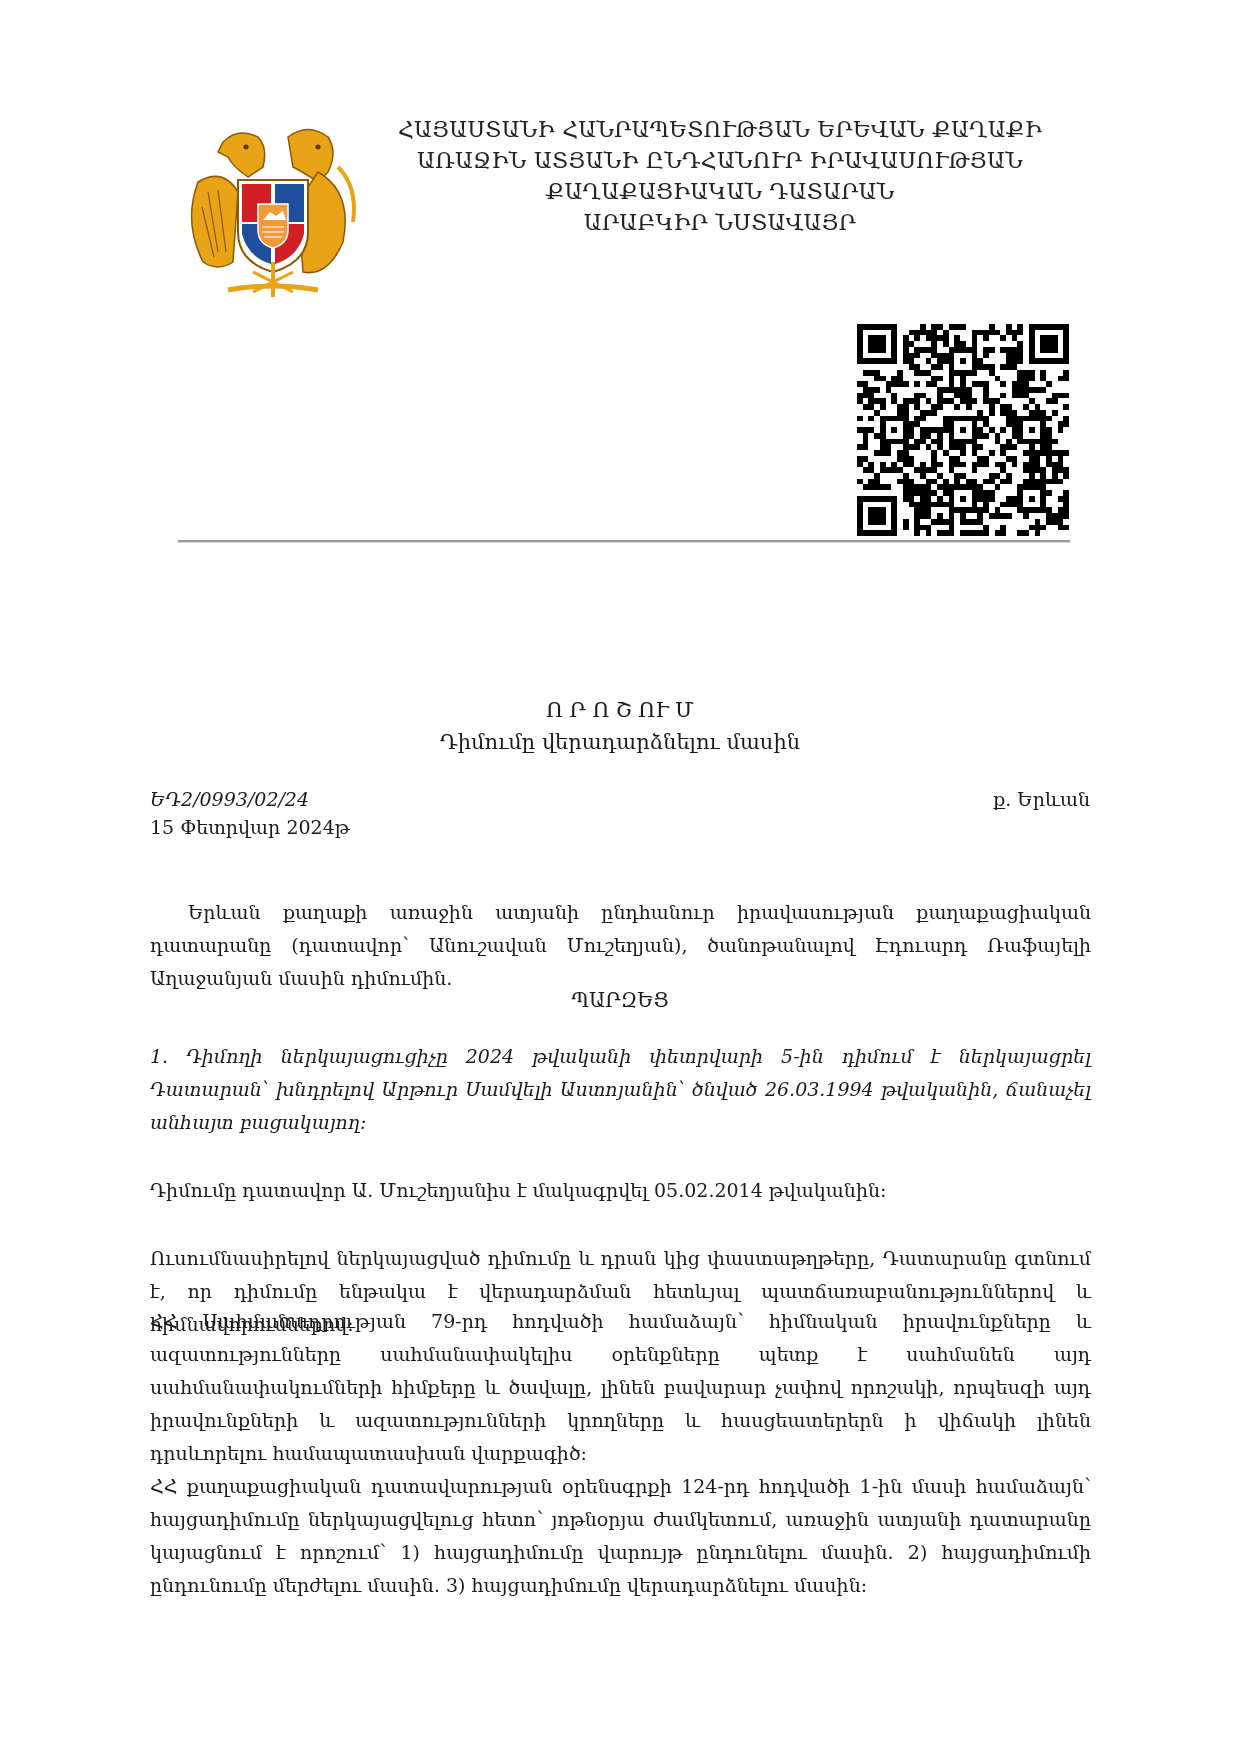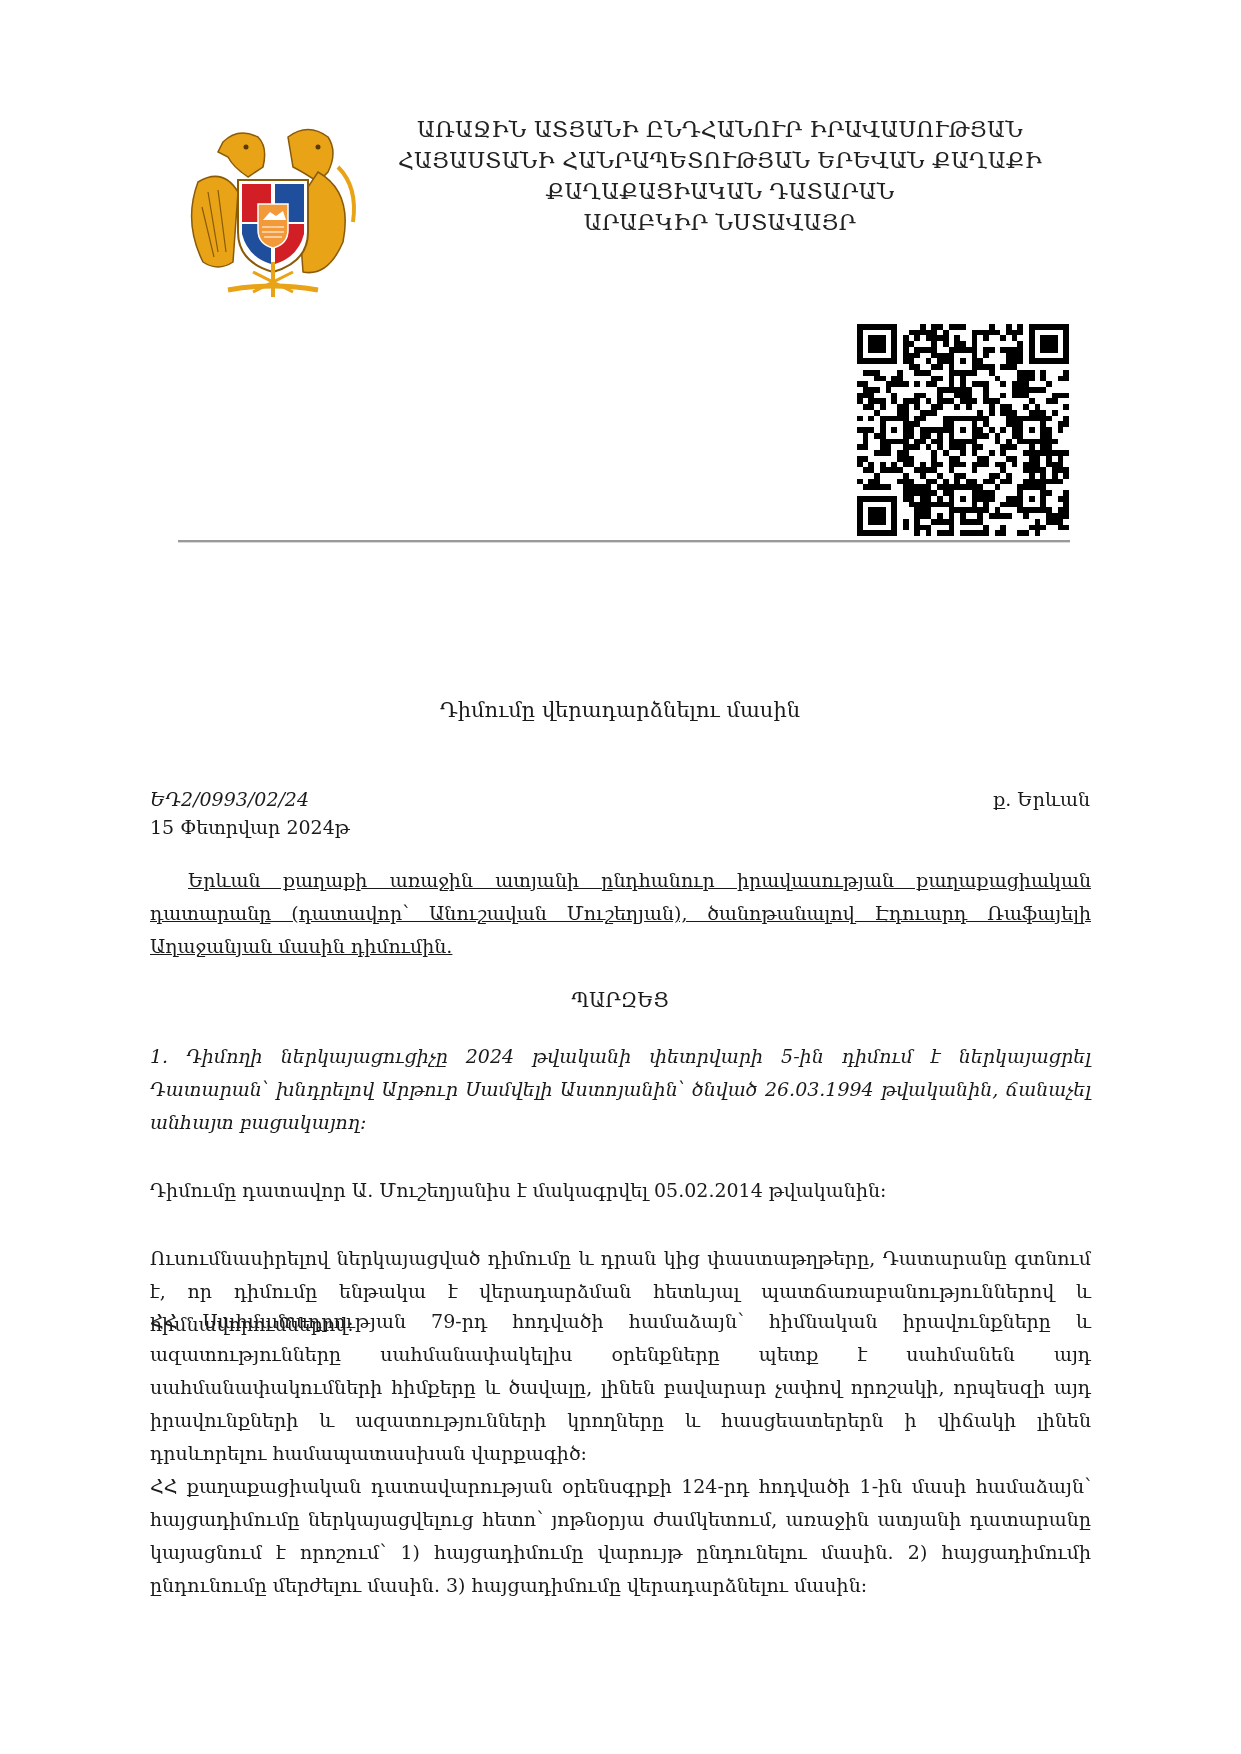--- a/index.html
+++ b/index.html
@@ -20,21 +20,21 @@
       border-bottom: 1px solid #d8d8d8;
     }
     .title-block { left: 150px; top: 694px; width: 940px; text-align: center; font-size: 21px; line-height: 32px; }
     .meta { font-size: 19px; line-height: 30px; }
     .case-no { left: 150px; top: 784px; font-style: italic; }
     .city { right: 151px; top: 784px; }
     .date { left: 150px; top: 812px; }
     .para {
       left: 150px; width: 941px; font-size: 19px; line-height: 33px; text-align: justify;
     }
-    .p-intro { top: 864px; text-indent: 38px; text-decoration: underline; }
+    .p-intro { top: 896px; text-indent: 38px; }
     .section-title { left: 150px; top: 988px; width: 940px; text-align: center; font-size: 20px; }
     .p1 { top: 1040px; font-style: italic; }
     .p2 { top: 1174px; text-align: left; }
     .p3 { top: 1206px; margin-top: 36px; }
     .p4 { top: 1305px; }
     .p5 { top: 1470px; }
     .para.last-left { text-align-last: left; }
   </style>
 </head>
 <body>
@@ -62,22 +62,22 @@
     <path d="M85 108 L92 100 L98 104 L105 99 L108 108 Z" fill="#ffffff"></path>
     <path d="M84 115 H106 M84 120 H106 M86 125 H104" stroke="#ffffff" stroke-width="1.2"></path>
 
     <path d="M95 150 L95 185" stroke="#E8A317" stroke-width="4"></path>
     <path d="M75 160 L115 180 M115 160 L75 180" stroke="#E8A317" stroke-width="3"></path>
     <path d="M50 178 Q95 170 140 178" fill="none" stroke="#E8A317" stroke-width="5"></path>
   </svg>
 </div>
 
 <div class="abs header-block">
+  <div>ՀԱՅԱՍՏԱՆԻ ՀԱՆՐԱՊԵՏՈՒԹՅԱՆ ԵՐԵՎԱՆ ՔԱՂԱՔԻ</div>
   <div>ԱՌԱՋԻՆ ԱՏՅԱՆԻ ԸՆԴՀԱՆՈՒՐ ԻՐԱՎԱՍՈՒԹՅԱՆ</div>
-  <div>ՀԱՅԱՍՏԱՆԻ ՀԱՆՐԱՊԵՏՈՒԹՅԱՆ ԵՐԵՎԱՆ ՔԱՂԱՔԻ</div>
   <div>ՔԱՂԱՔԱՑԻԱԿԱՆ ԴԱՏԱՐԱՆ</div>
   <div>ԱՐԱԲԿԻՐ ՆՍՏԱՎԱՅՐ</div>
 </div>
 
 <div class="abs qr">
   <svg id="qr-svg" width="212" height="212" viewBox="0 0 37 37" shape-rendering="crispEdges">
       <rect x="11" y="0" width="1" height="1" fill="#000"></rect>
       <rect x="13" y="0" width="1" height="1" fill="#000"></rect>
       <rect x="14" y="0" width="1" height="1" fill="#000"></rect>
       <rect x="16" y="0" width="1" height="1" fill="#000"></rect>
@@ -691,20 +691,21 @@
       <rect x="18" y="6" width="1" height="1" fill="#000"></rect>
       <rect x="16" y="28" width="5" height="5" fill="#000"></rect>
       <rect x="17" y="29" width="3" height="3" fill="#fff"></rect>
       <rect x="18" y="30" width="1" height="1" fill="#000"></rect>
     </svg>
 </div>
 
 <div class="abs sep"></div>
 
 <div class="abs title-block">
+  <div>Ո Ր Ո Շ ՈՒ Մ</div>
   <div>Դիմումը վերադարձնելու մասին</div>
 </div>
 
 <div class="abs meta case-no">ԵԴ2/0993/02/24</div>
 <div class="abs meta city">ք. Երևան</div>
 <div class="abs meta date">15 Փետրվար 2024թ</div>
 
 <div class="abs para p-intro last-left">Երևան քաղաքի առաջին ատյանի ընդհանուր իրավասության քաղաքացիական դատարանը (դատավոր՝ Անուշավան Մուշեղյան), ծանոթանալով Էդուարդ Ռաֆայելի Աղաջանյան մասին դիմումին.</div>
 
 <div class="abs section-title">ՊԱՐԶԵՑ</div>

